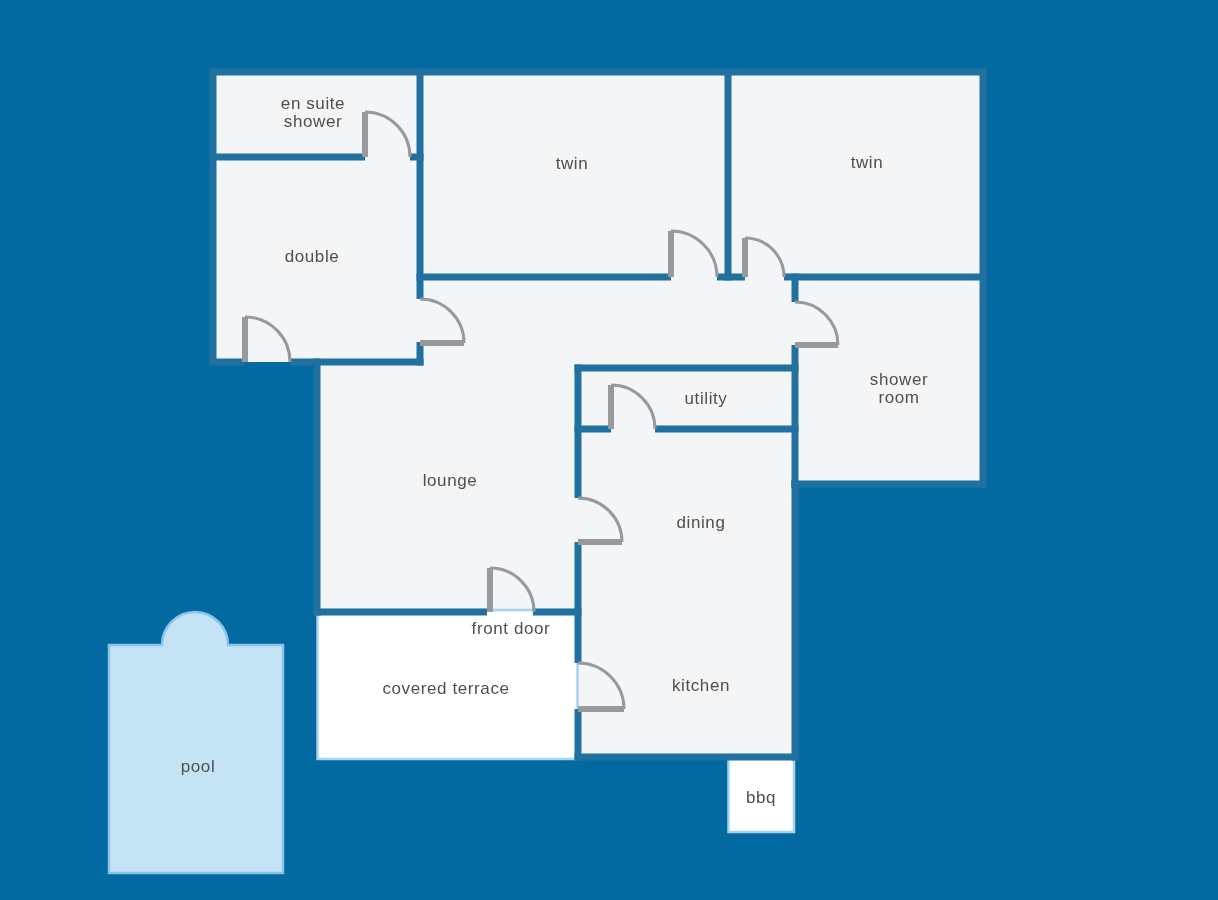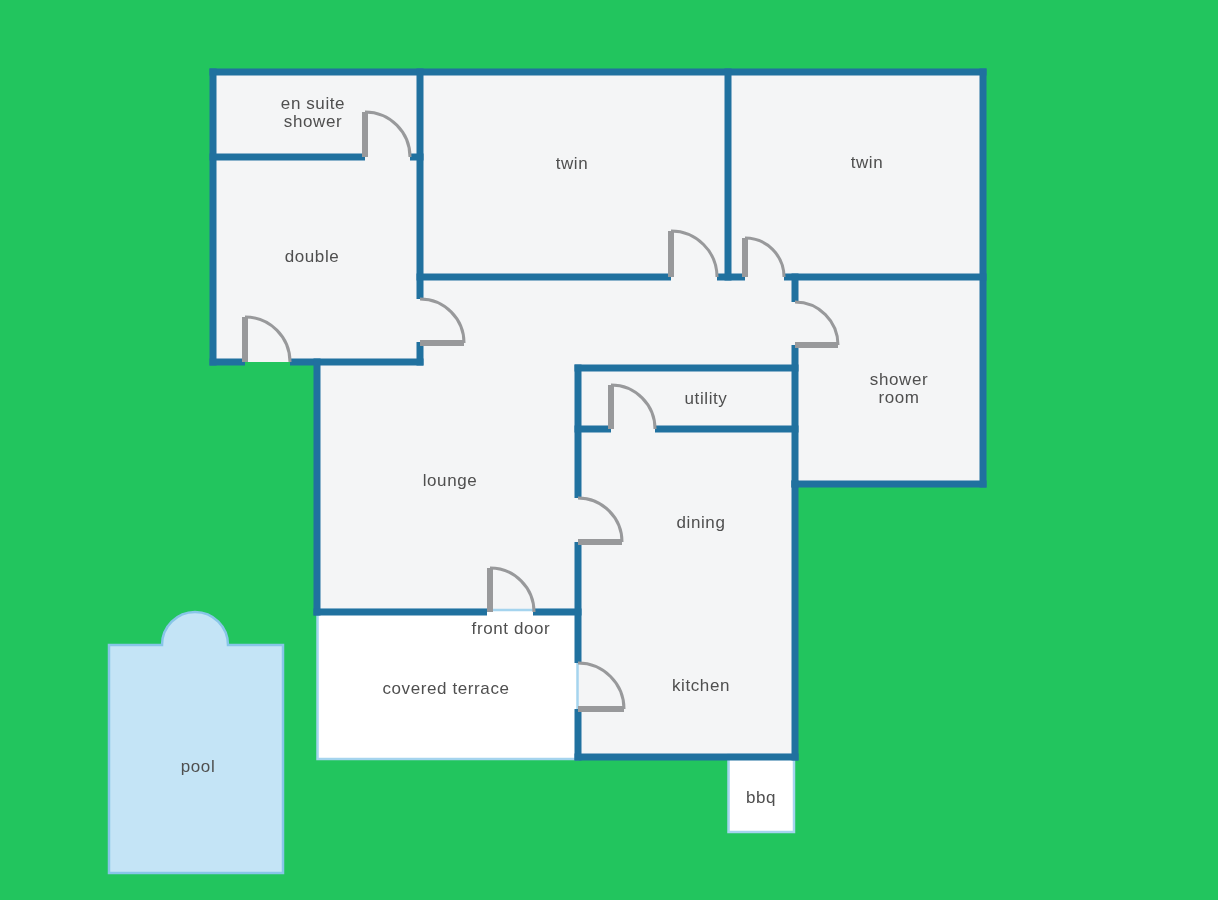--- a/index.html
+++ b/index.html
@@ -4,21 +4,21 @@
 <style>
   html, body {
     margin: 0;
     padding: 0;
     background: #ffffff;
   }
   .plan-canvas {
     position: relative;
     width: 1218px;
     height: 900px;
-    background: #22c55e;
+    background: #0369a1;
     overflow: hidden;
   }
   svg {
     display: block;
   }
   .room-label {
     font-family: "Liberation Sans", "DejaVu Sans", sans-serif;
     font-size: 17px;
     letter-spacing: 0.6px;
     text-anchor: middle;

